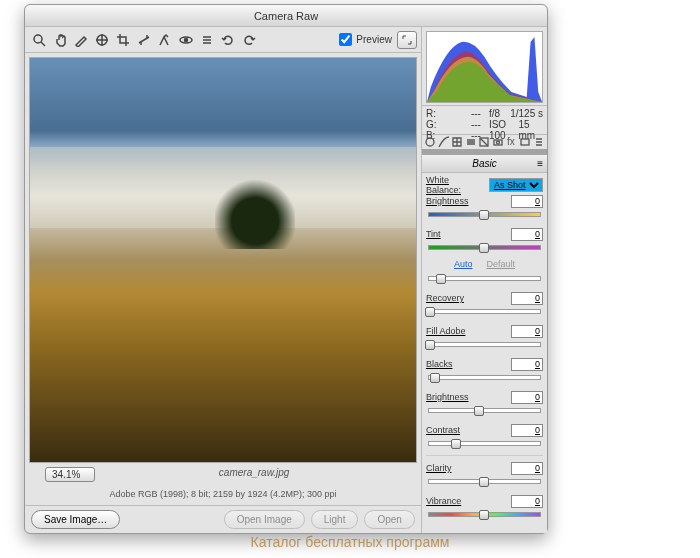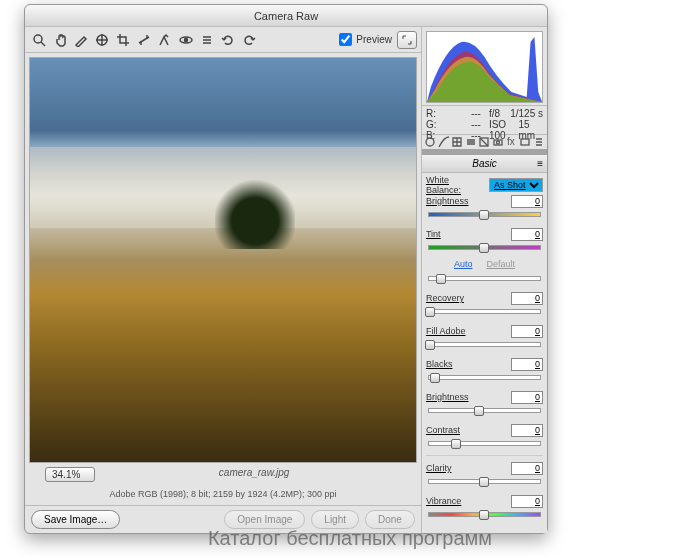--- a/index.html
+++ b/index.html
@@ -46,21 +46,21 @@
 .track-grad-temp { background: linear-gradient(to right, #2060d0, #ffd040); }
 .track-grad-tint { background: linear-gradient(to right, #20a020, #c040c0); }
 .track-grad-vib { background: linear-gradient(to right, #888, #f44, #fa4, #4f4, #4af, #a4f); }
 .slider-thumb { position: absolute; width: 10px; height: 10px; background: linear-gradient(#fff,#ccc); border: 1px solid #666; border-radius: 2px; top: 1px; transform: translateX(-50%); }
 .auto-default { display: flex; justify-content: center; gap: 14px; margin: 4px 0; }
 .auto-default span { font-size: 9px; text-decoration: underline; cursor: pointer; }
 .divider { border-top: 1px solid #ccc; margin: 4px 0; }
 
 .watermark { position: absolute; bottom: 8px; left: 0; right: 0; text-align: center; pointer-events: none; }
 .watermark .wm1 { font-size: 20px; font-weight: bold; color: #888; opacity: 0.65; letter-spacing: -0.5px; }
-.watermark .wm2 { font-size: 20px; color: #404040; opacity: 0.6; }
+.watermark .wm2 { font-size: 14px; color: #a16207; opacity: 0.6; }
 .wm-icon { display: inline-block; width: 18px; height: 18px; background: #6abb3a; border-radius: 50%; vertical-align: -3px; margin-right: 2px; position: relative; }
 .wm-icon::after { content:""; position:absolute; top:4px; left:8px; width:4px; height:8px; border-bottom:2px solid #fff; border-right:2px solid #fff; transform: rotate(230deg); }
 </style>
 </head>
 <body>
 
 <div class="window">
   <div class="titlebar">Camera Raw</div>
   <div class="content">
     <div class="left-panel">
@@ -144,21 +144,21 @@
       <div class="zoom-bar">
         <div class="zoom-select"><span>34.1%</span></div>
         <div class="filename">camera_raw.jpg</div>
       </div>
       <div class="meta-bar">Adobe RGB (1998); 8 bit; 2159 by 1924 (4.2MP); 300 ppi</div>
       <div class="bottom-bar">
         <button class="btn">Save Image…</button>
         <div style="flex:1"></div>
         <button class="btn faded">Open Image</button>
         <button class="btn faded">Light</button>
-        <button class="btn faded">Done</button>
+        <button class="btn faded">Open</button>
       </div>
     </div>
 
     <div class="right-panel">
       <div class="histogram">
         <svg class="hist-curve" viewBox="0 0 150 70" preserveAspectRatio="none">
           <path d="M0 70 L5 55 Q25 15 45 10 Q60 8 75 25 Q90 45 110 60 L130 65 L135 10 L140 5 L145 60 L150 70 Z" fill="#2040e0" opacity="0.85"></path>
           <path d="M0 70 L8 60 Q28 25 48 20 Q62 18 78 38 Q92 52 108 62 L150 70 Z" fill="#e02020" opacity="0.6"></path>
           <path d="M0 70 L10 58 Q30 28 50 25 Q64 23 80 42 Q94 54 108 63 L150 70 Z" fill="#e0c020" opacity="0.6"></path>
           <path d="M0 70 L12 60 Q32 32 52 30 Q66 28 82 46 Q96 56 110 64 L150 70 Z" fill="#20c020" opacity="0.5"></path>

